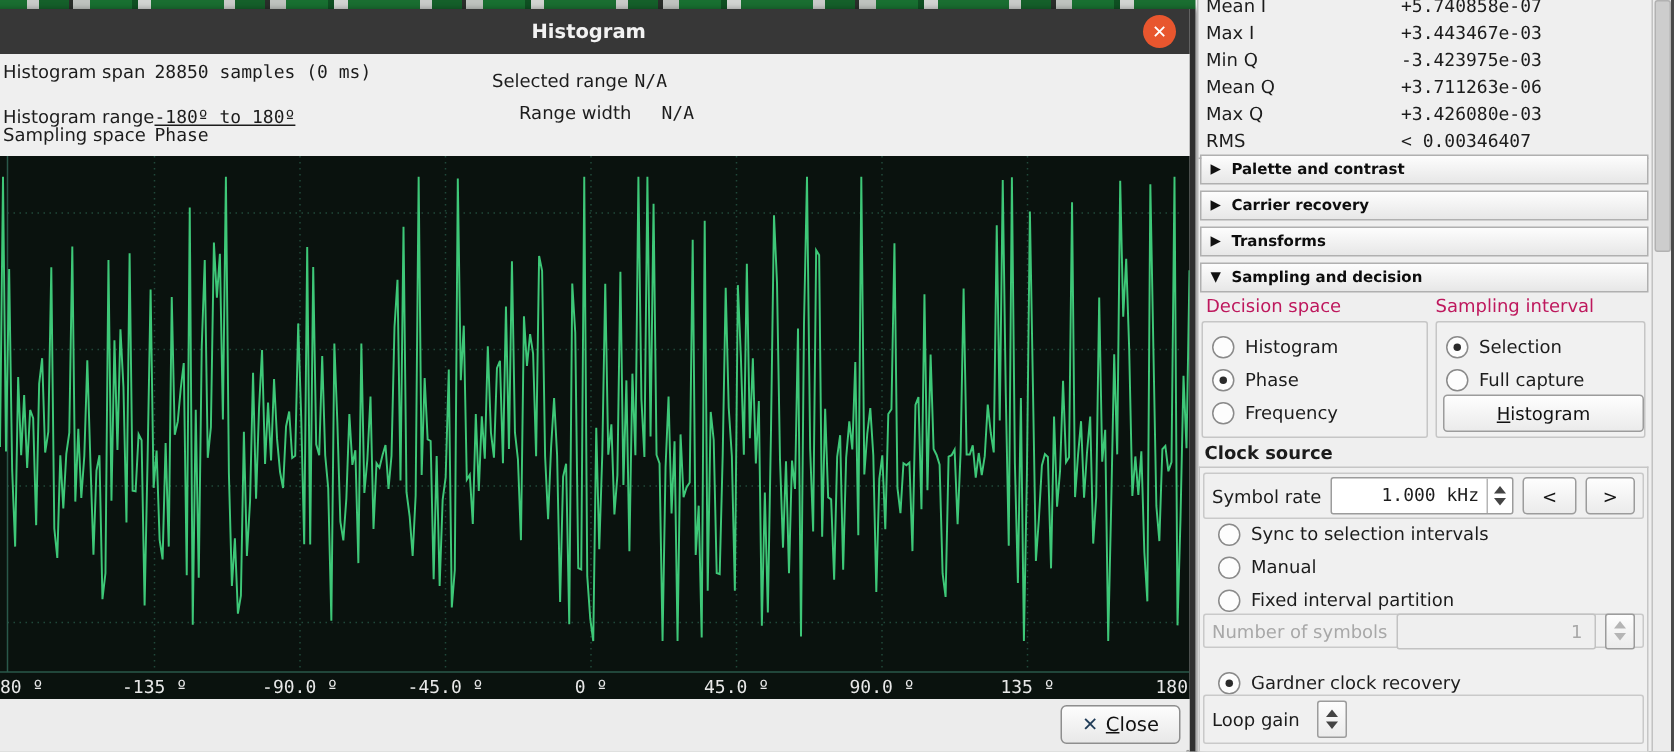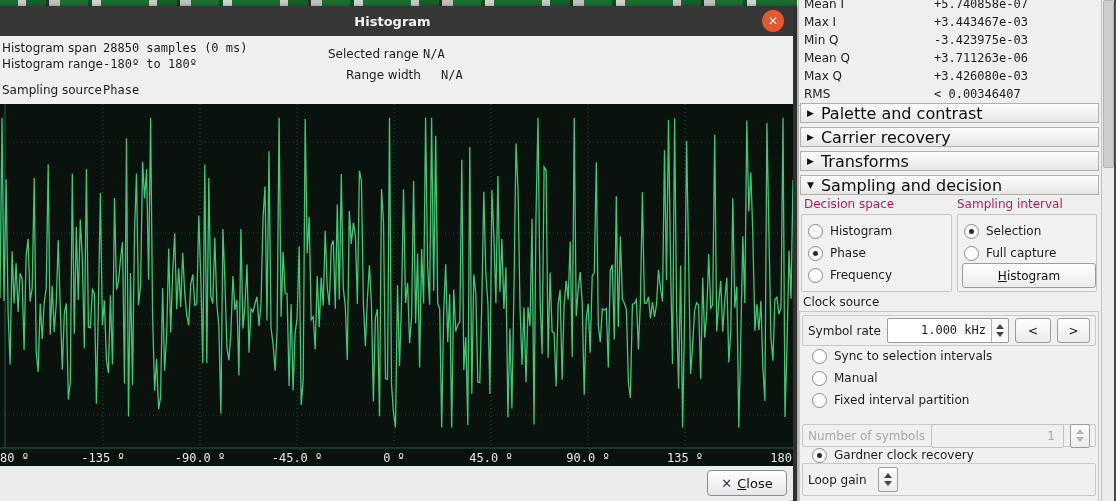--- a/index.html
+++ b/index.html
@@ -45,38 +45,38 @@
   .panel { position:absolute; left:798px; top:0; width:318px; height:501px; background:#efefef; border-left:1px solid #b9b9b9; }
   .stats { position:absolute; left:0; top:-5px; width:300px; border-bottom:1px solid #b5b5b5; padding-bottom:2px; }
   .stat-row { height:18px; line-height:18px; padding-left:5px; white-space:nowrap; }
   .stat-lbl { display:inline-block; width:130px; }
   .stat-val { font-family:"DejaVu Sans Mono","Liberation Mono",monospace; font-size:12px; }
 
   .accordion { position:absolute; left:1px; width:299px; height:20px;
                background:linear-gradient(#fdfdfd,#e7e7e7); border:1px solid #b0b0b0;
                display:flex; align-items:center; padding-left:6px; gap:7px; cursor:pointer; }
   .accordion .arrow { font-size:9px; color:#111; }
-  .accordion .acc-label { font-weight:normal; font-size:16px; color:#0d0d0d; }
+  .accordion .acc-label { font-weight:bold; font-size:10px; color:#0d0d0d; }
 
   .sd-label { position:absolute; top:197px; font-size:12px; color:#be185d; }
 
   .groupbox { position:absolute; top:214px; height:78px; background:#f1f1f1; border:1px solid #c6c6c6; border-radius:2px; }
   .radio-row { display:flex; align-items:center; gap:7px; height:22px; padding-left:6px; cursor:pointer; white-space:nowrap; }
   .radio { width:15px; height:15px; border-radius:50%; border:1px solid #8a8a8a; background:#fdfdfd; position:relative; flex:none; }
   .radio.checked::after { content:""; position:absolute; left:4px; top:4px; width:5px; height:5px; border-radius:50%; background:#2b2b2b; }
   .btn { background:linear-gradient(#fefefe,#ebebeb); border:1px solid #9c9c9c; border-radius:3px;
          font-family:inherit; font-size:12px; color:#111; cursor:pointer; }
   .hist-btn { position:absolute; left:4px; top:48px; width:134px; height:25px; }
 
-  .clock-label { position:absolute; left:4px; top:295px; }
+  .clock-label { position:absolute; left:4px; top:295px;font-weight:bold; }
   .clock-box { position:absolute; left:0; top:311px; width:300px; height:209px; border:1px solid #c6c6c6; border-bottom:none; background:#f0f0f0; }
   .frame { position:absolute; left:2px; width:294px; border:1px solid #c9c9c9; border-radius:2px; background:#f0f0f0;
            display:flex; align-items:center; padding:0 5px; gap:6px; }
   .frame.symbol { top:3px; height:31px; }
-  .frame.number { top:112px; height:23px; }
+  .frame.number { top:97px; height:23px; }
   .frame.loop   { top:151px; height:33px; }
   .clock-radio { position:absolute; left:6px; }
   .r-sync { top:33px; } .r-manual { top:55px; } .r-fixed { top:77px; } .r-gardner { top:132px; }
 
   .spin { position:relative; background:#fff; border:1px solid #9c9c9c; border-radius:2px; height:24px; }
   .spin .spin-val { position:absolute; right:22px; top:0; height:22px; line-height:22px; }
   .spin.no-arrows .spin-val { right:8px; }
   .spin-btns { position:absolute; right:0; top:0; width:17px; height:100%; border-left:1px solid #b5b5b5;
                display:flex; flex-direction:column; align-items:center; justify-content:center; gap:3px; }
   .spin-btns.detached { position:static; border:1px solid #9c9c9c; border-radius:2px; background:linear-gradient(#fdfdfd,#ececec); width:20px; height:24px; flex:none; }
@@ -99,22 +99,22 @@
 
   <div class="dialog">
     <div class="titlebar">
       <span class="title">Histogram</span>
       <span class="close-circle">
         <span>✕</span>
       </span>
     </div>
     <div class="infobar" id="infobar">
         <div class="info-row" style="left: 10px; top: 4px;"><span class="info-lbl" style="width:101px">Histogram span</span><span class="info-val">28850 samples (0 ms)</span></div>
-        <div class="info-row" style="left: 10px; top: 20px;"><span class="info-lbl" style="width:101px">Histogram range</span><span class="info-val">-180º to 180º</span></div>
-        <div class="info-row" style="left: 10px; top: 46px;"><span class="info-lbl" style="width:101px">Sampling source</span><span class="info-val">Phase</span></div>
+        <div class="info-row" style="left: 10px; top: 34px; text-decoration: underline;"><span class="info-lbl" style="width:101px">Histogram range</span><span class="info-val">-180º to 180º</span></div>
+        <div class="info-row" style="left: 10px; top: 46px;"><span class="info-lbl" style="width:101px">Sampling space</span><span class="info-val">Phase</span></div>
         <div class="info-row" style="left: 336px; top: 10px;"><span class="info-lbl" style="width:95px">Selected range</span><span class="info-val">N/A</span></div>
         <div class="info-row" style="left: 354px; top: 31px;"><span class="info-lbl" style="width:95px">Range width</span><span class="info-val">N/A</span></div>
       </div>
     <div class="plot">
       <svg id="plot-svg" width="801" height="362">
           <line x1="111" y1="0" x2="111" y2="344" stroke="#20483a" stroke-dasharray="1 3"></line>
           <line x1="208" y1="0" x2="208" y2="344" stroke="#20483a" stroke-dasharray="1 3"></line>
           <line x1="305" y1="0" x2="305" y2="344" stroke="#20483a" stroke-dasharray="1 3"></line>
           <line x1="402" y1="0" x2="402" y2="344" stroke="#20483a" stroke-dasharray="1 3"></line>
           <line x1="499" y1="0" x2="499" y2="344" stroke="#20483a" stroke-dasharray="1 3"></line>

